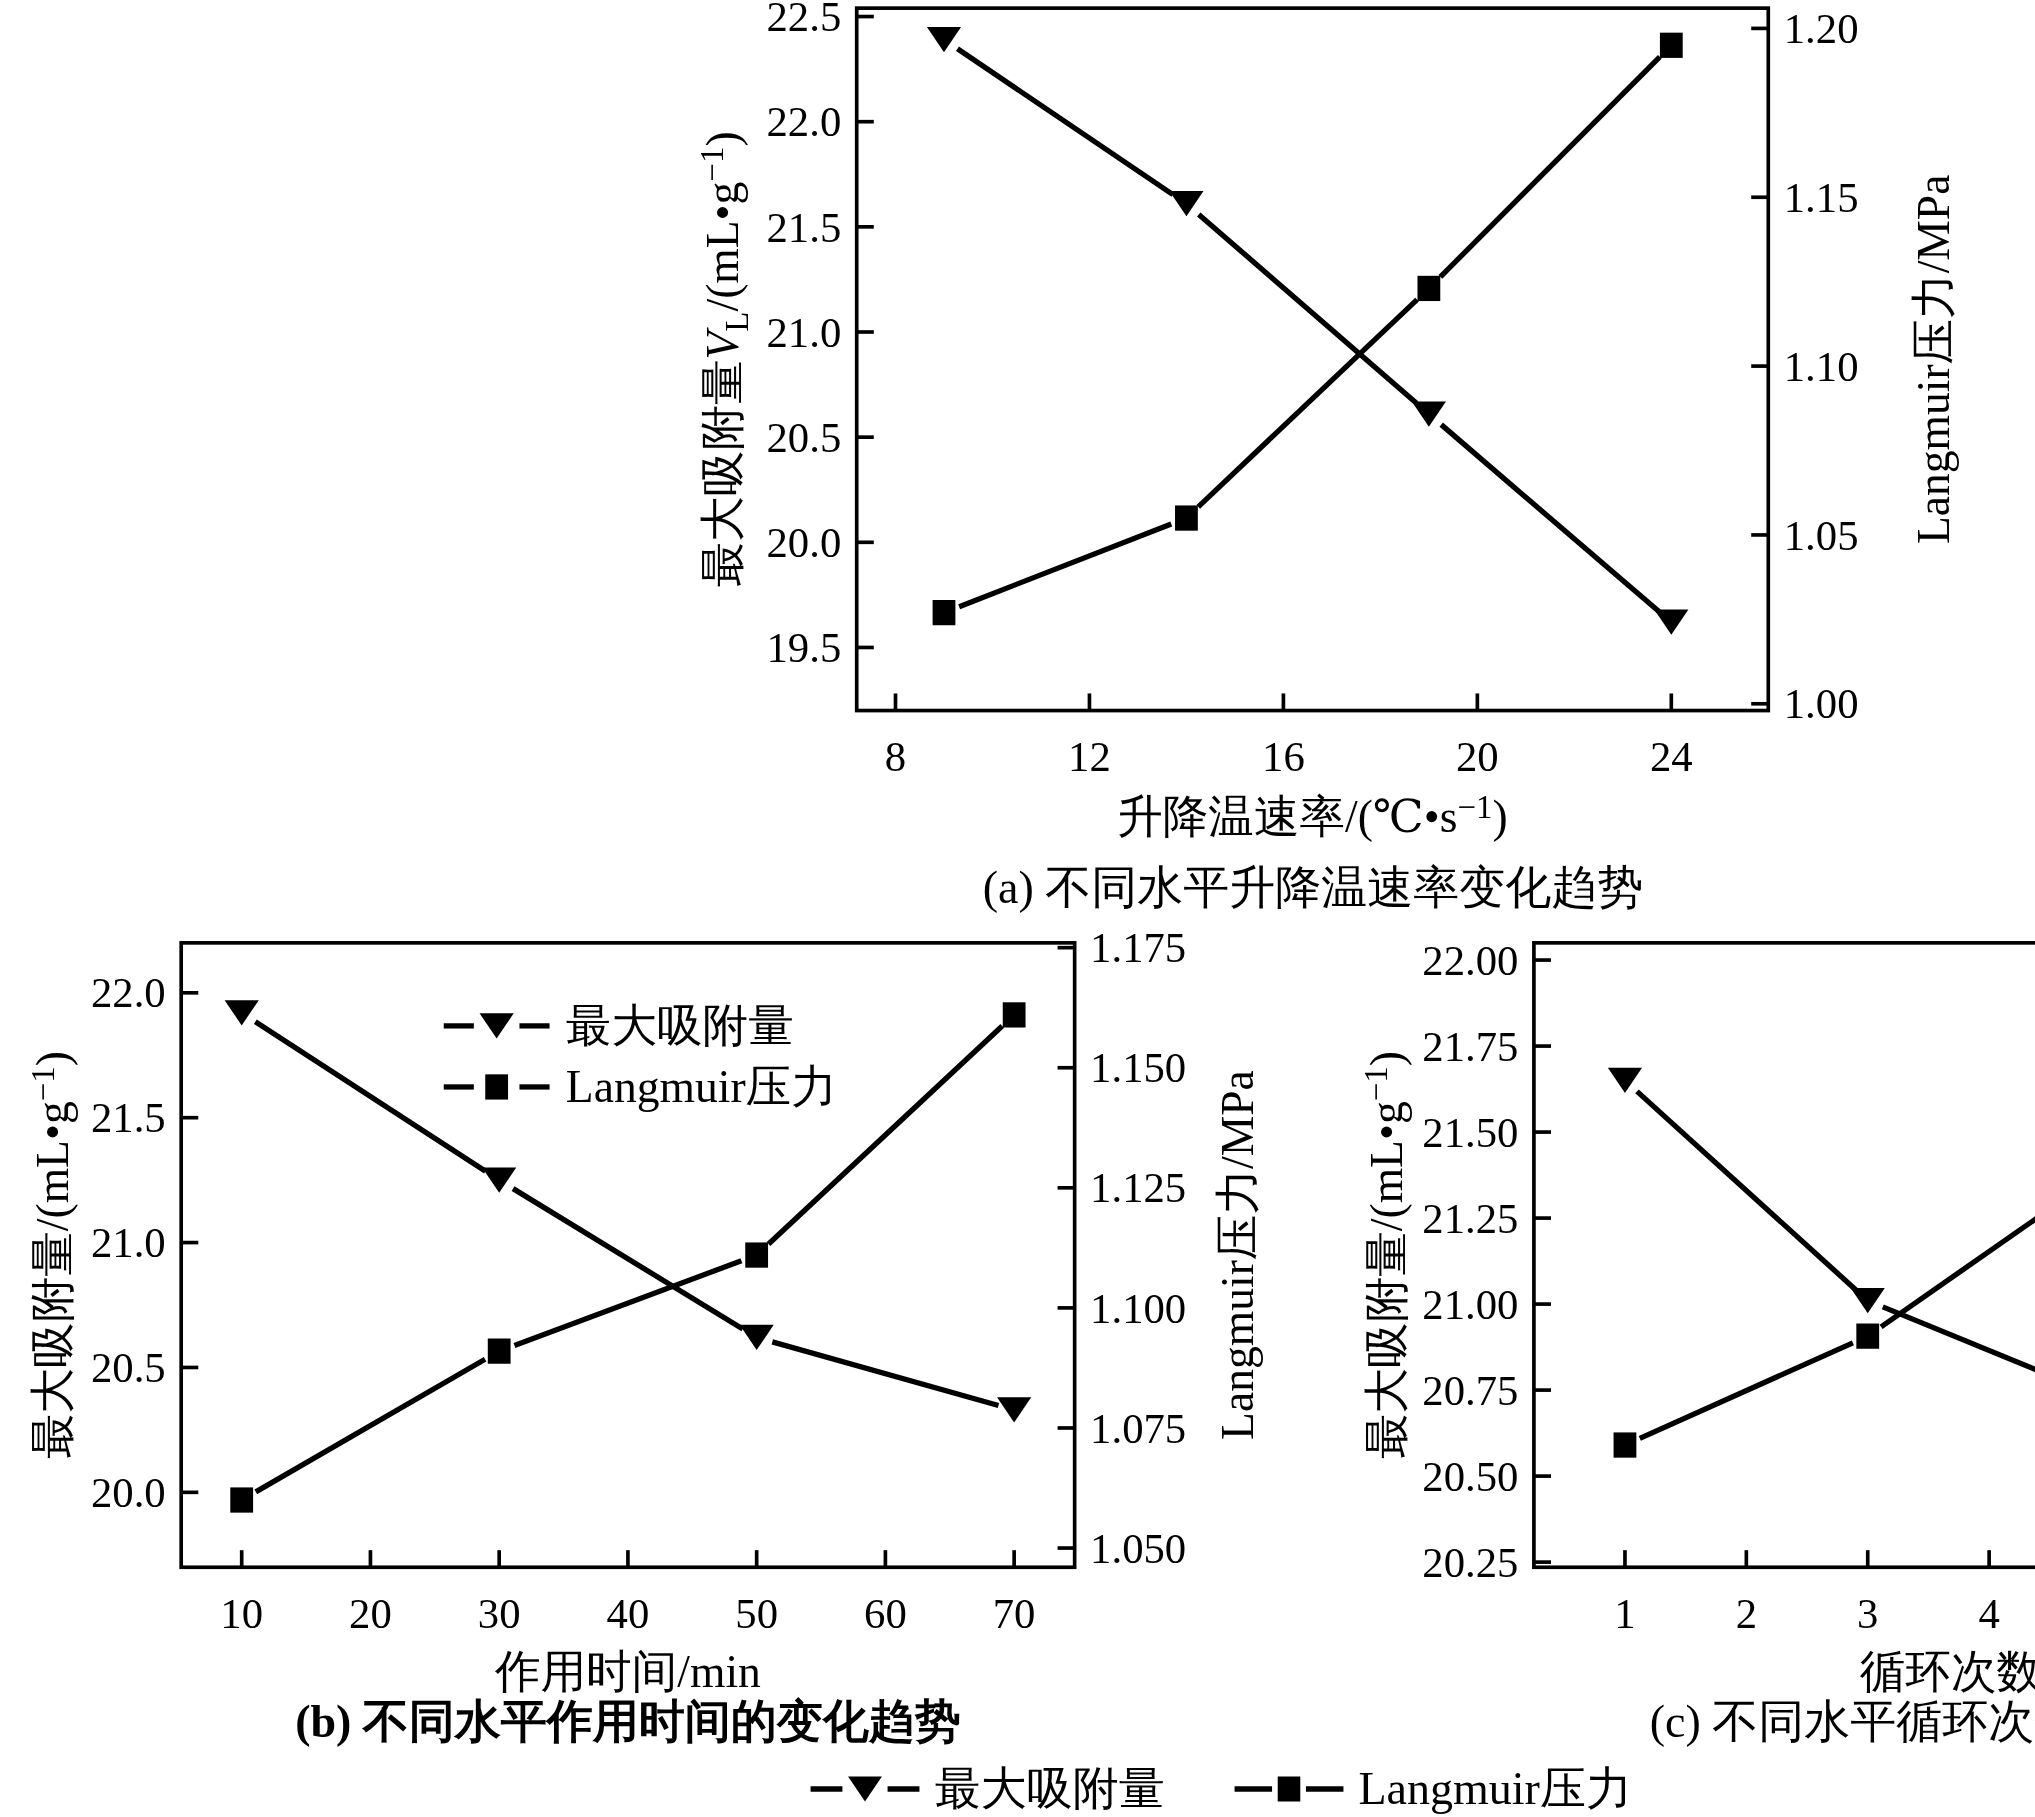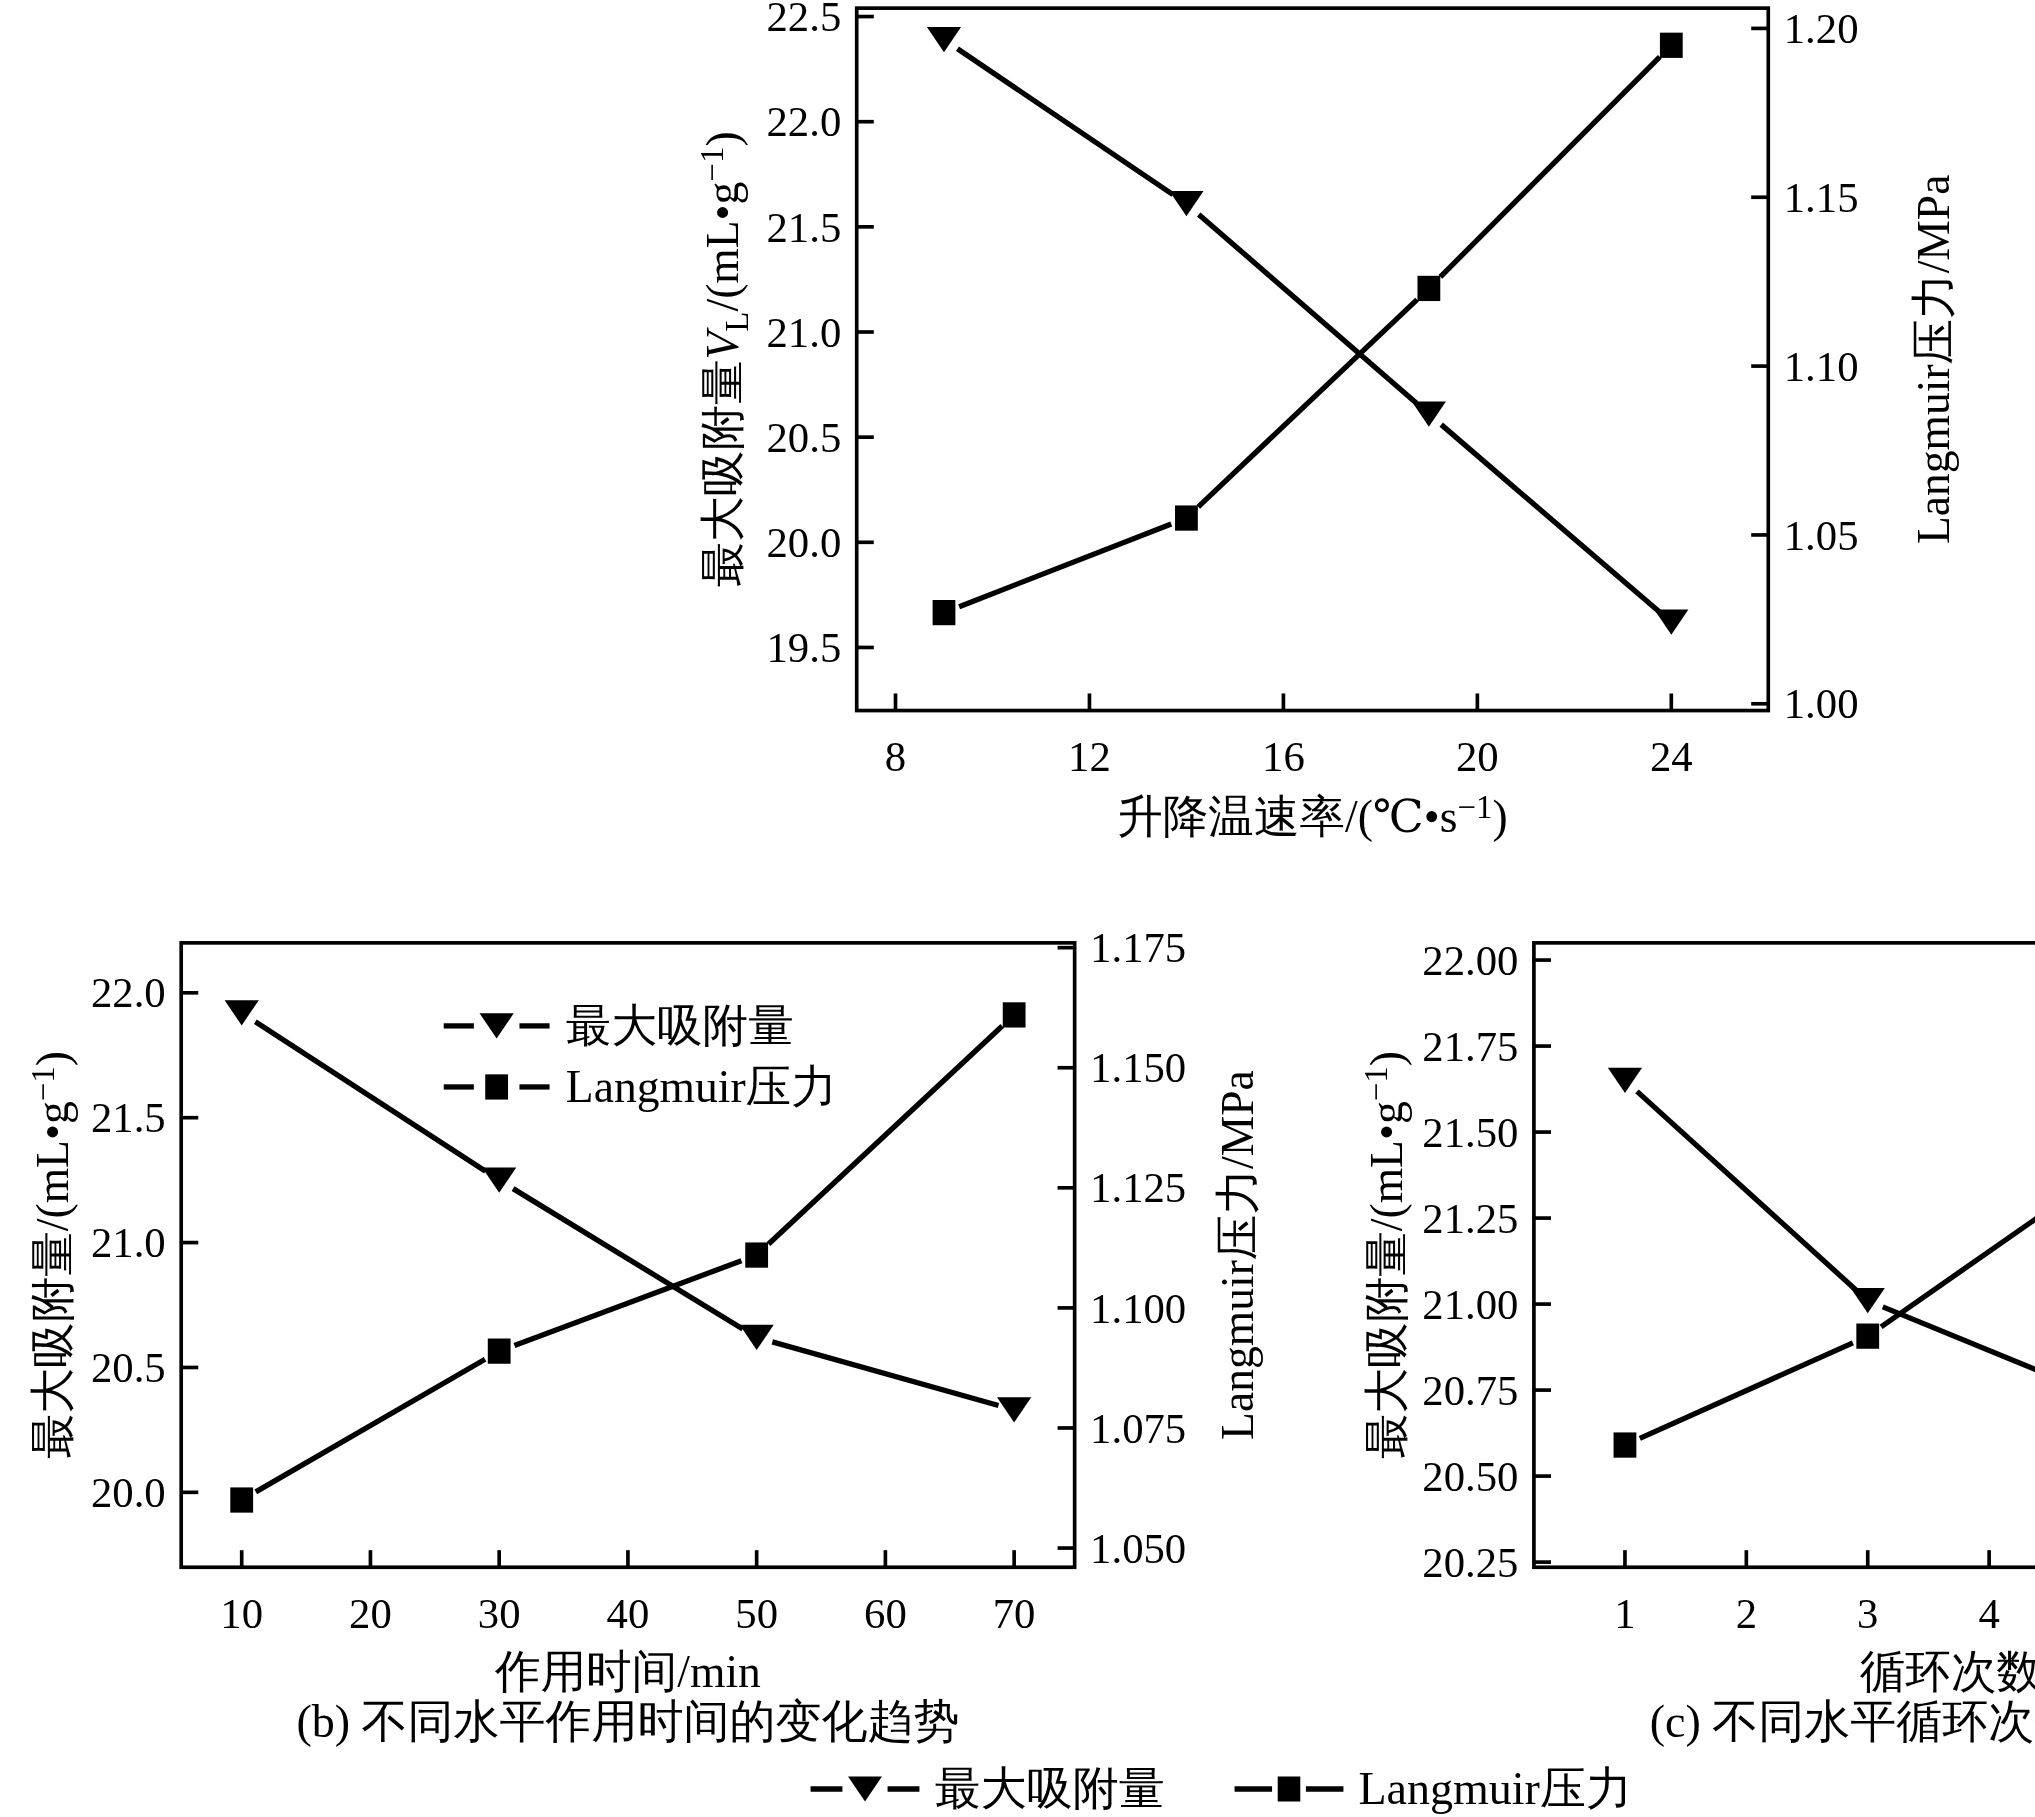--- a/index.html
+++ b/index.html
@@ -6,21 +6,21 @@
   html,body{margin:0;padding:0;background:#ffffff;}
   #canvas{position:relative;width:2611px;height:1818px;background:#ffffff;overflow:hidden;
           font-family:"Liberation Serif","DejaVu Serif",serif;color:#000;}
   .chart-svg{position:absolute;}
   #chart-a{left:651px;top:0px;}
   #chart-b{left:0px;top:916px;}
   #chart-c{left:1323px;top:916px;}
   .caption{position:absolute;width:1058px;text-align:center;font-size:46px;line-height:65px;
            color:#000;white-space:nowrap;}
   #caption-a{left:784px;top:855px;}
-  #caption-b{left:99px;top:1689px;}
+  #caption-b{left:99px;top:1689px;font-weight:bold;}
   #caption-c{left:1451px;top:1689px;}
   #bottom-legend{position:absolute;left:708px;top:1754px;width:1026px;height:69px;
                  display:flex;align-items:center;justify-content:center;gap:69px;}
   .legend-entry{display:flex;align-items:center;gap:14.7px;}
   .legend-entry span{font-size:46px;line-height:50px;white-space:nowrap;}
   .legend-glyph{display:block;}
 </style>
 </head>
 <body>
 
@@ -232,20 +232,21 @@
         <line x1="778.1697675925005" y1="1283.3689870598062" x2="1301.6397562170234" y2="1048.5534935603484" stroke="#000000" stroke-width="13"></line>
         <line x1="1370.9394585319315" y1="1009.2925073999554" x2="1901.7952353456196" y2="638.8702832977177" stroke="#000000" stroke-width="13"></line>
         <line x1="1972.366008034481" y1="602.8039031648033" x2="2493.293855911097" y2="421.05656195147714" stroke="#000000" stroke-width="13"></line>
         <rect x="713.6734693877552" y="1268.7403100775193" width="56" height="62" fill="#000000"></rect>
         <rect x="1310.1360544217687" y="1001.1821705426353" width="56" height="62" fill="#000000"></rect>
         <rect x="1906.5986394557824" y="584.9806201550379" width="56" height="62" fill="#000000"></rect>
         <rect x="2503.0612244897957" y="376.8798449612425" width="56" height="62" fill="#000000"></rect>
       </g>
     </svg>
 
+  <div id="caption-a" class="caption">(a) 不同水平升降温速率变化趋势</div>
   <div id="caption-b" class="caption">(b) 不同水平作用时间的变化趋势</div>
   <div id="caption-c" class="caption">(c) 不同水平循环次数的变化趋势</div>
 
   <div id="bottom-legend">
     <div class="legend-entry">
       <svg class="legend-glyph" width="110" height="50" viewBox="0 0 270 124">
         <line x1="0" y1="62" x2="79" y2="62" stroke="#000" stroke-width="14"></line>
         <line x1="191" y1="62" x2="270" y2="62" stroke="#000" stroke-width="14"></line>
         <path d="M 93 31 L 177 31 L 135 93 Z" fill="#000"></path>
       </svg>

